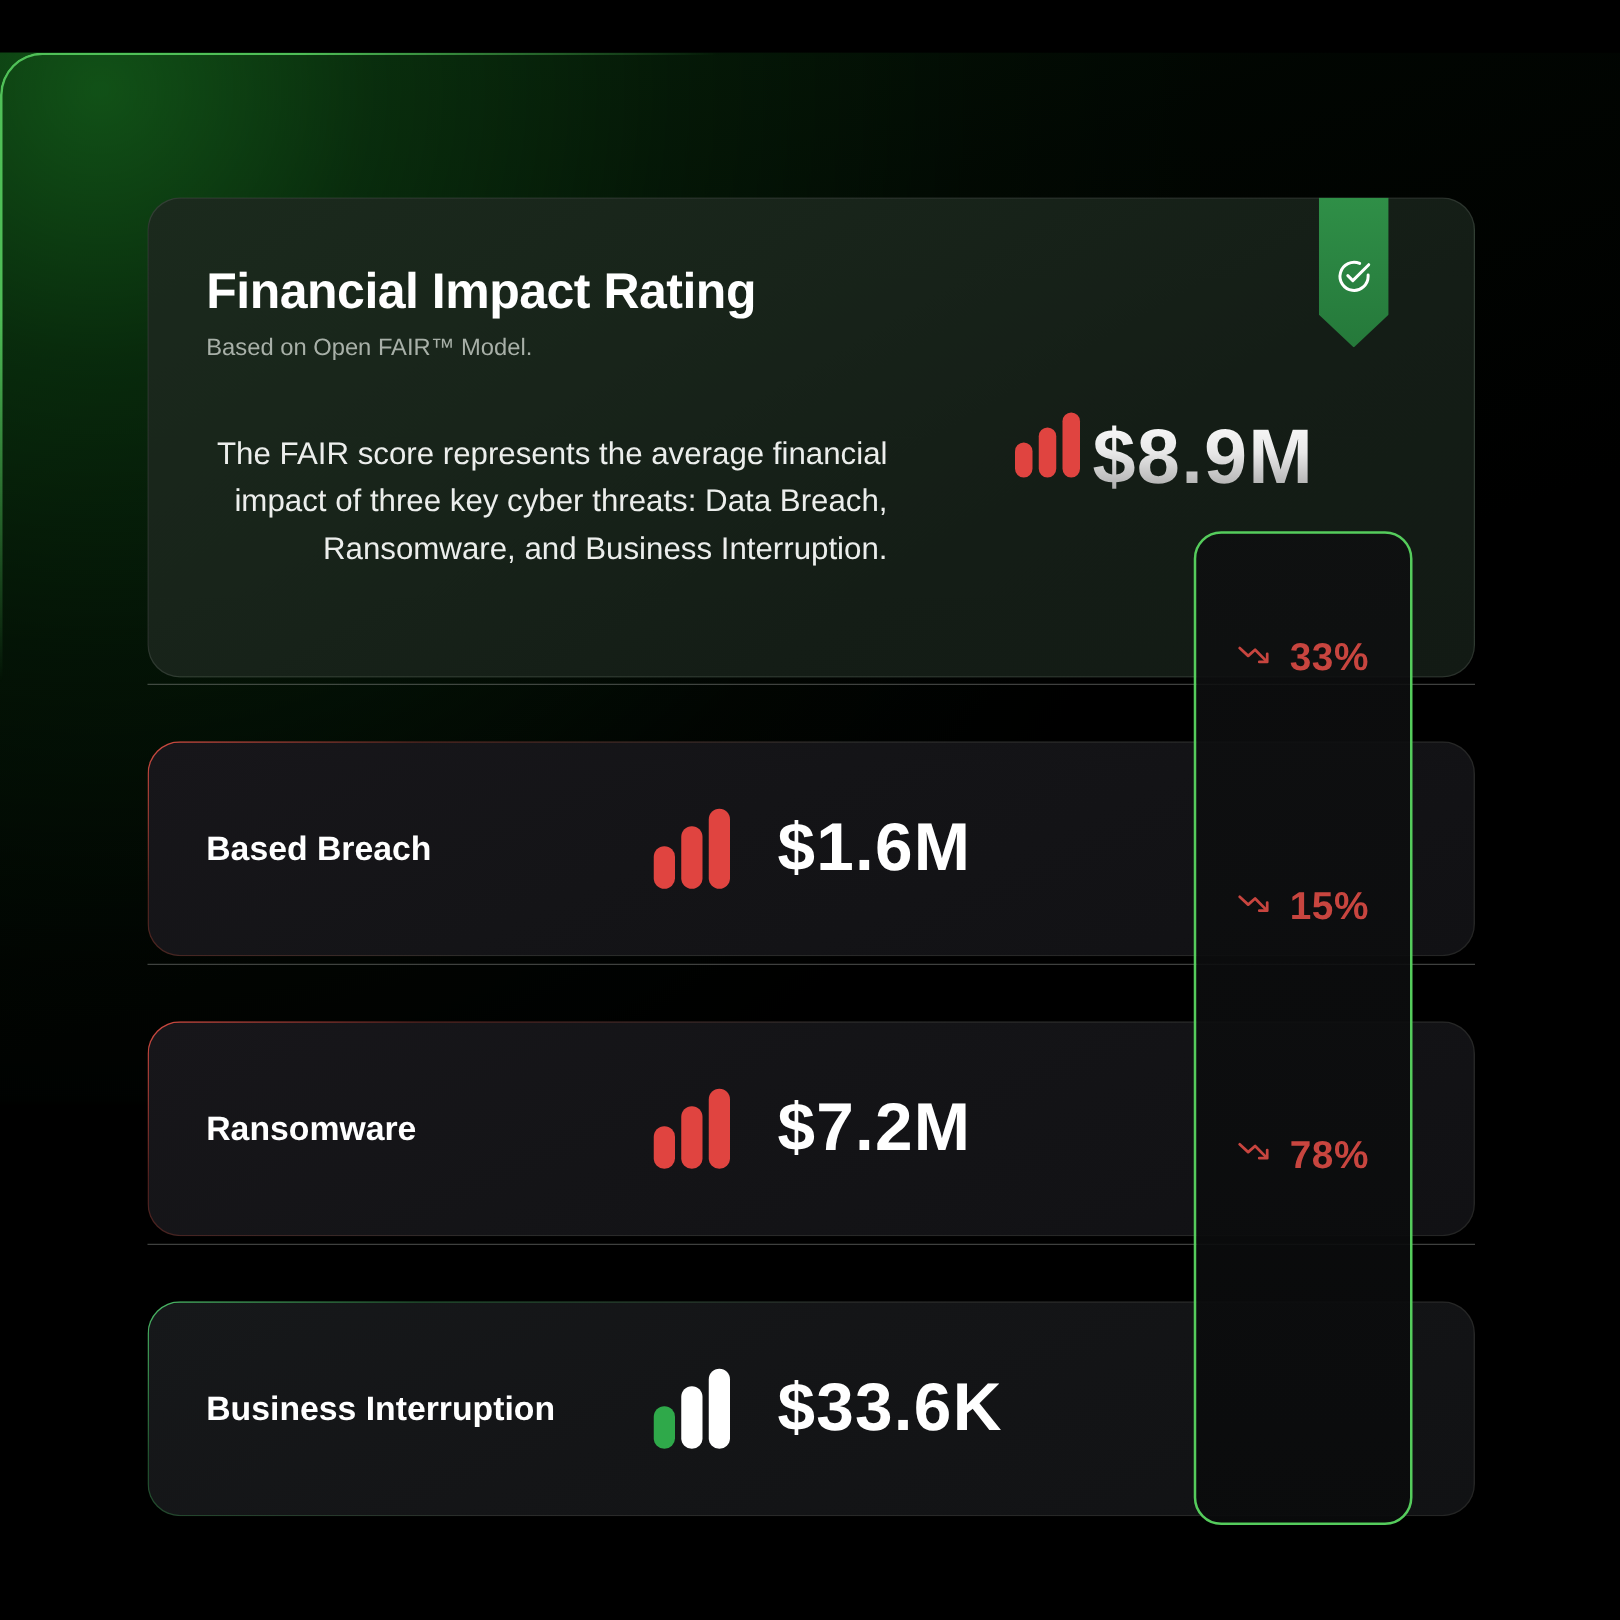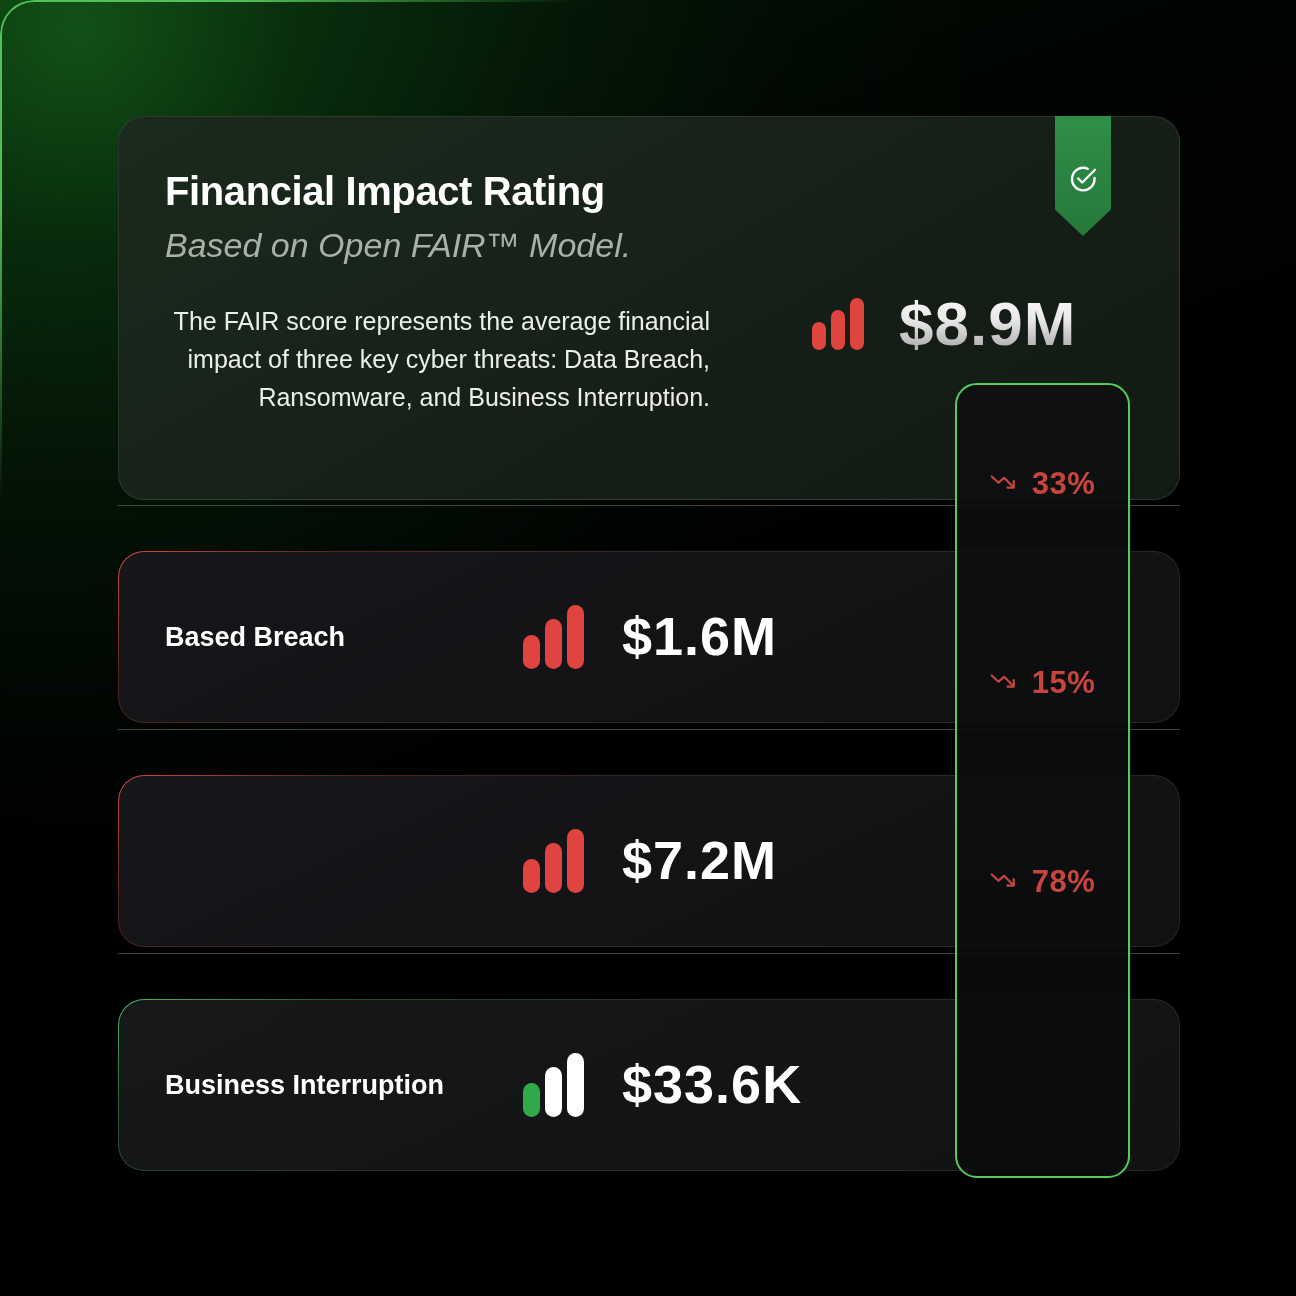--- a/index.html
+++ b/index.html
@@ -14,20 +14,21 @@
     font-family: "Liberation Sans", sans-serif;
     position: relative;
   }
 
   
   #stage {
     position: absolute;
     inset: 0;
     background: #000000;
     overflow: hidden;
+    margin-top: 42px;
   }
   #bg-glow {
     position: absolute;
     left: -40px;
     top: -60px;
     width: 1000px;
     height: 900px;
     background:
       radial-gradient(circle at 12% 10%,
         rgba(30,140,40,0.55) 0%,
@@ -86,25 +87,24 @@
     font-size: 40px;
     font-weight: bold;
     color: #ffffff;
     letter-spacing: -0.4px;
     white-space: nowrap;
   }
   #header-subtitle {
     position: absolute;
     left: 46px;
     top: 109px;
-    font-size: 34px;
+    font-size: 19px;
     font-weight: normal;
     color: #a8b0a8;
     white-space: nowrap;
-    font-style: italic;
   }
   #header-body {
     position: absolute;
     left: 46px;
     top: 185px;
     width: 545px;
     font-size: 25px;
     line-height: 38px;
     color: #eceeec;
     text-align: right;
@@ -126,22 +126,22 @@
     box-sizing: border-box;
   }
   #ribbon svg { display:block; }
 
   
   #total-metric {
     position: absolute;
     left: 812px;
     top: 288px;
     display: flex;
-    align-items: center;
-    gap: 35px;
+    align-items: flex-start;
+    gap: 10px;
   }
   #total-value {
     font-size: 62px;
     font-weight: bold;
     letter-spacing: 1px;
     background: linear-gradient(180deg, #ffffff 0%, #e8e8e8 45%, #9a9a9a 100%);
     -webkit-background-clip: text;
     background-clip: text;
     color: transparent;
     white-space: nowrap;
@@ -296,20 +296,21 @@
       <span class="bar-icon row-bars">
         <span class="bar" style="height: 34px; width: 17px; border-radius: 9px; background: rgb(224, 68, 64);"></span>
         <span class="bar" style="height: 50px; width: 17px; border-radius: 9px; background: rgb(224, 68, 64);"></span>
         <span class="bar" style="height: 64px; width: 17px; border-radius: 9px; background: rgb(224, 68, 64);"></span>
       </span>
       <span class="row-value">$1.6M</span>
     </div>
   </div>
 
   <div class="row-card accent-red" style="top:775px;">
+    <div class="row-label">Ransomware</div>
     <div class="row-metric">
       <span class="bar-icon row-bars">
         <span class="bar" style="height: 34px; width: 17px; border-radius: 9px; background: rgb(224, 68, 64);"></span>
         <span class="bar" style="height: 50px; width: 17px; border-radius: 9px; background: rgb(224, 68, 64);"></span>
         <span class="bar" style="height: 64px; width: 17px; border-radius: 9px; background: rgb(224, 68, 64);"></span>
       </span>
       <span class="row-value">$7.2M</span>
     </div>
   </div>
 

